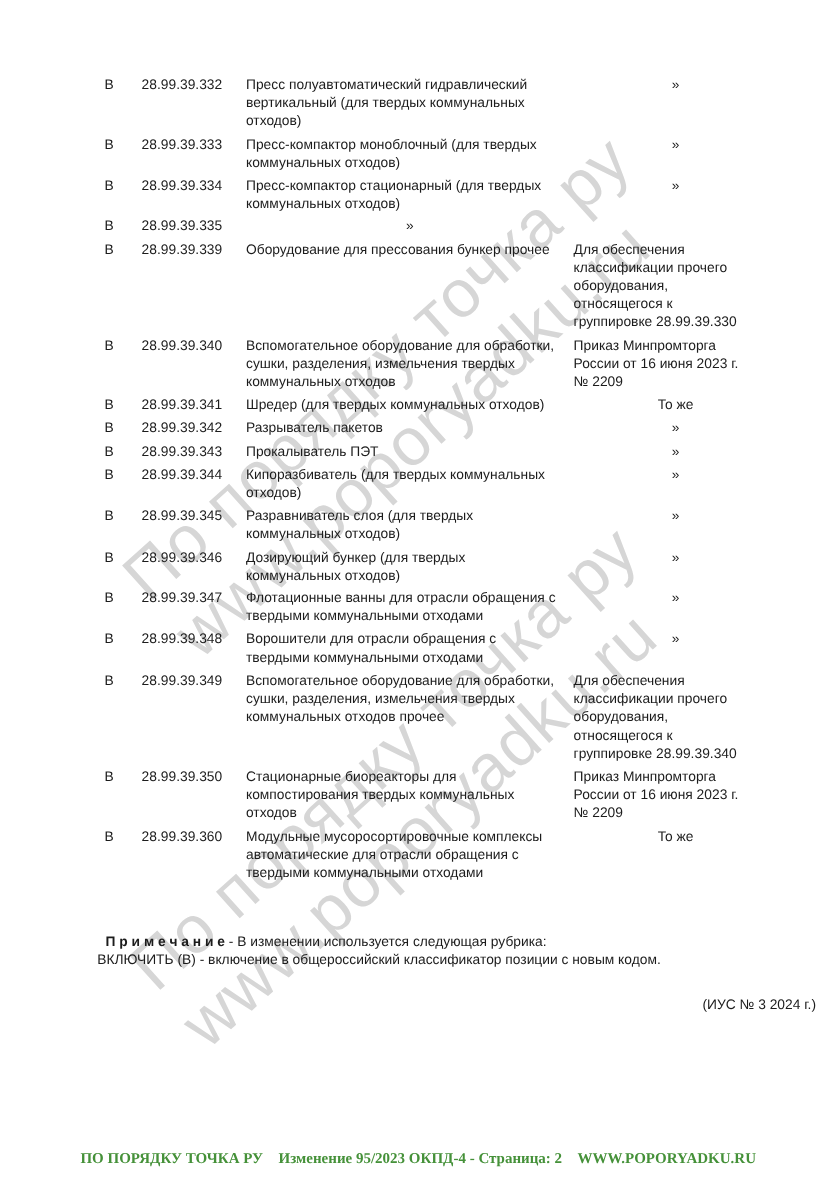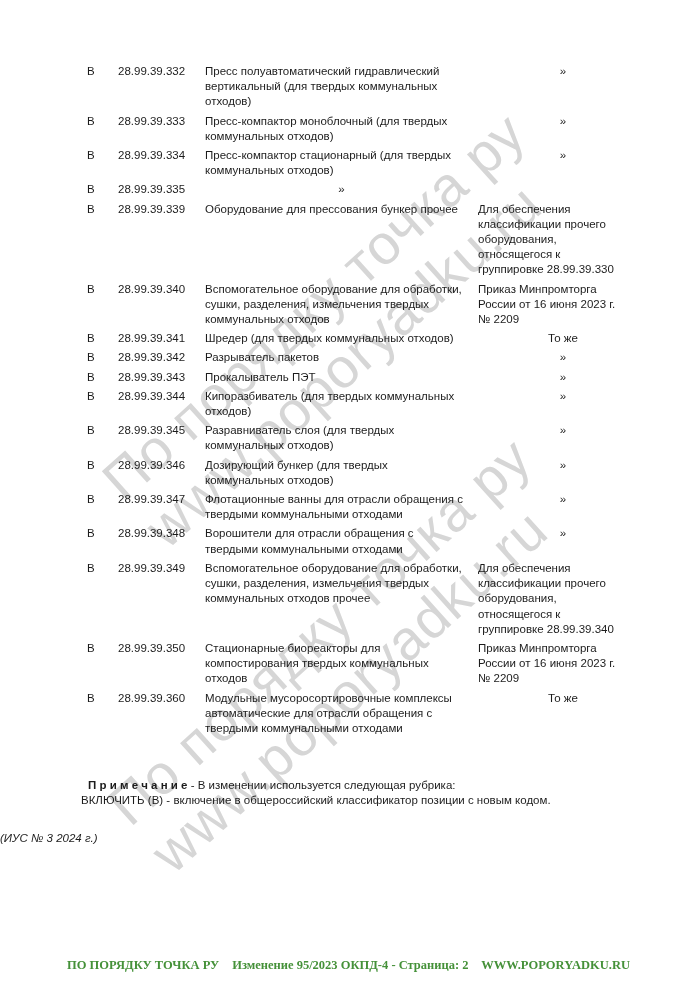--- a/index.html
+++ b/index.html
@@ -49,22 +49,22 @@
     position:absolute;
     left:81px;right:60px;top:778px;
     font-size:11.5px;line-height:15.2px;
   }
   .note-first{text-indent:7px;}
   .note-label{font-weight:bold;}
 
   .ius-line{
     position:absolute;
     left:0;right:20px;top:831px;
-    text-align:left;
-    font-size:11.5px;line-height:15.2px;font-style:italic;
+    text-align:right;
+    font-size:11.5px;line-height:15.2px;
   }
 
   
   .footer{
     position:absolute;
     left:67px;right:70px;top:958px;
     display:flex;
     justify-content:space-between;
     align-items:baseline;
     font-family:"Liberation Serif","DejaVu Serif",serif;

